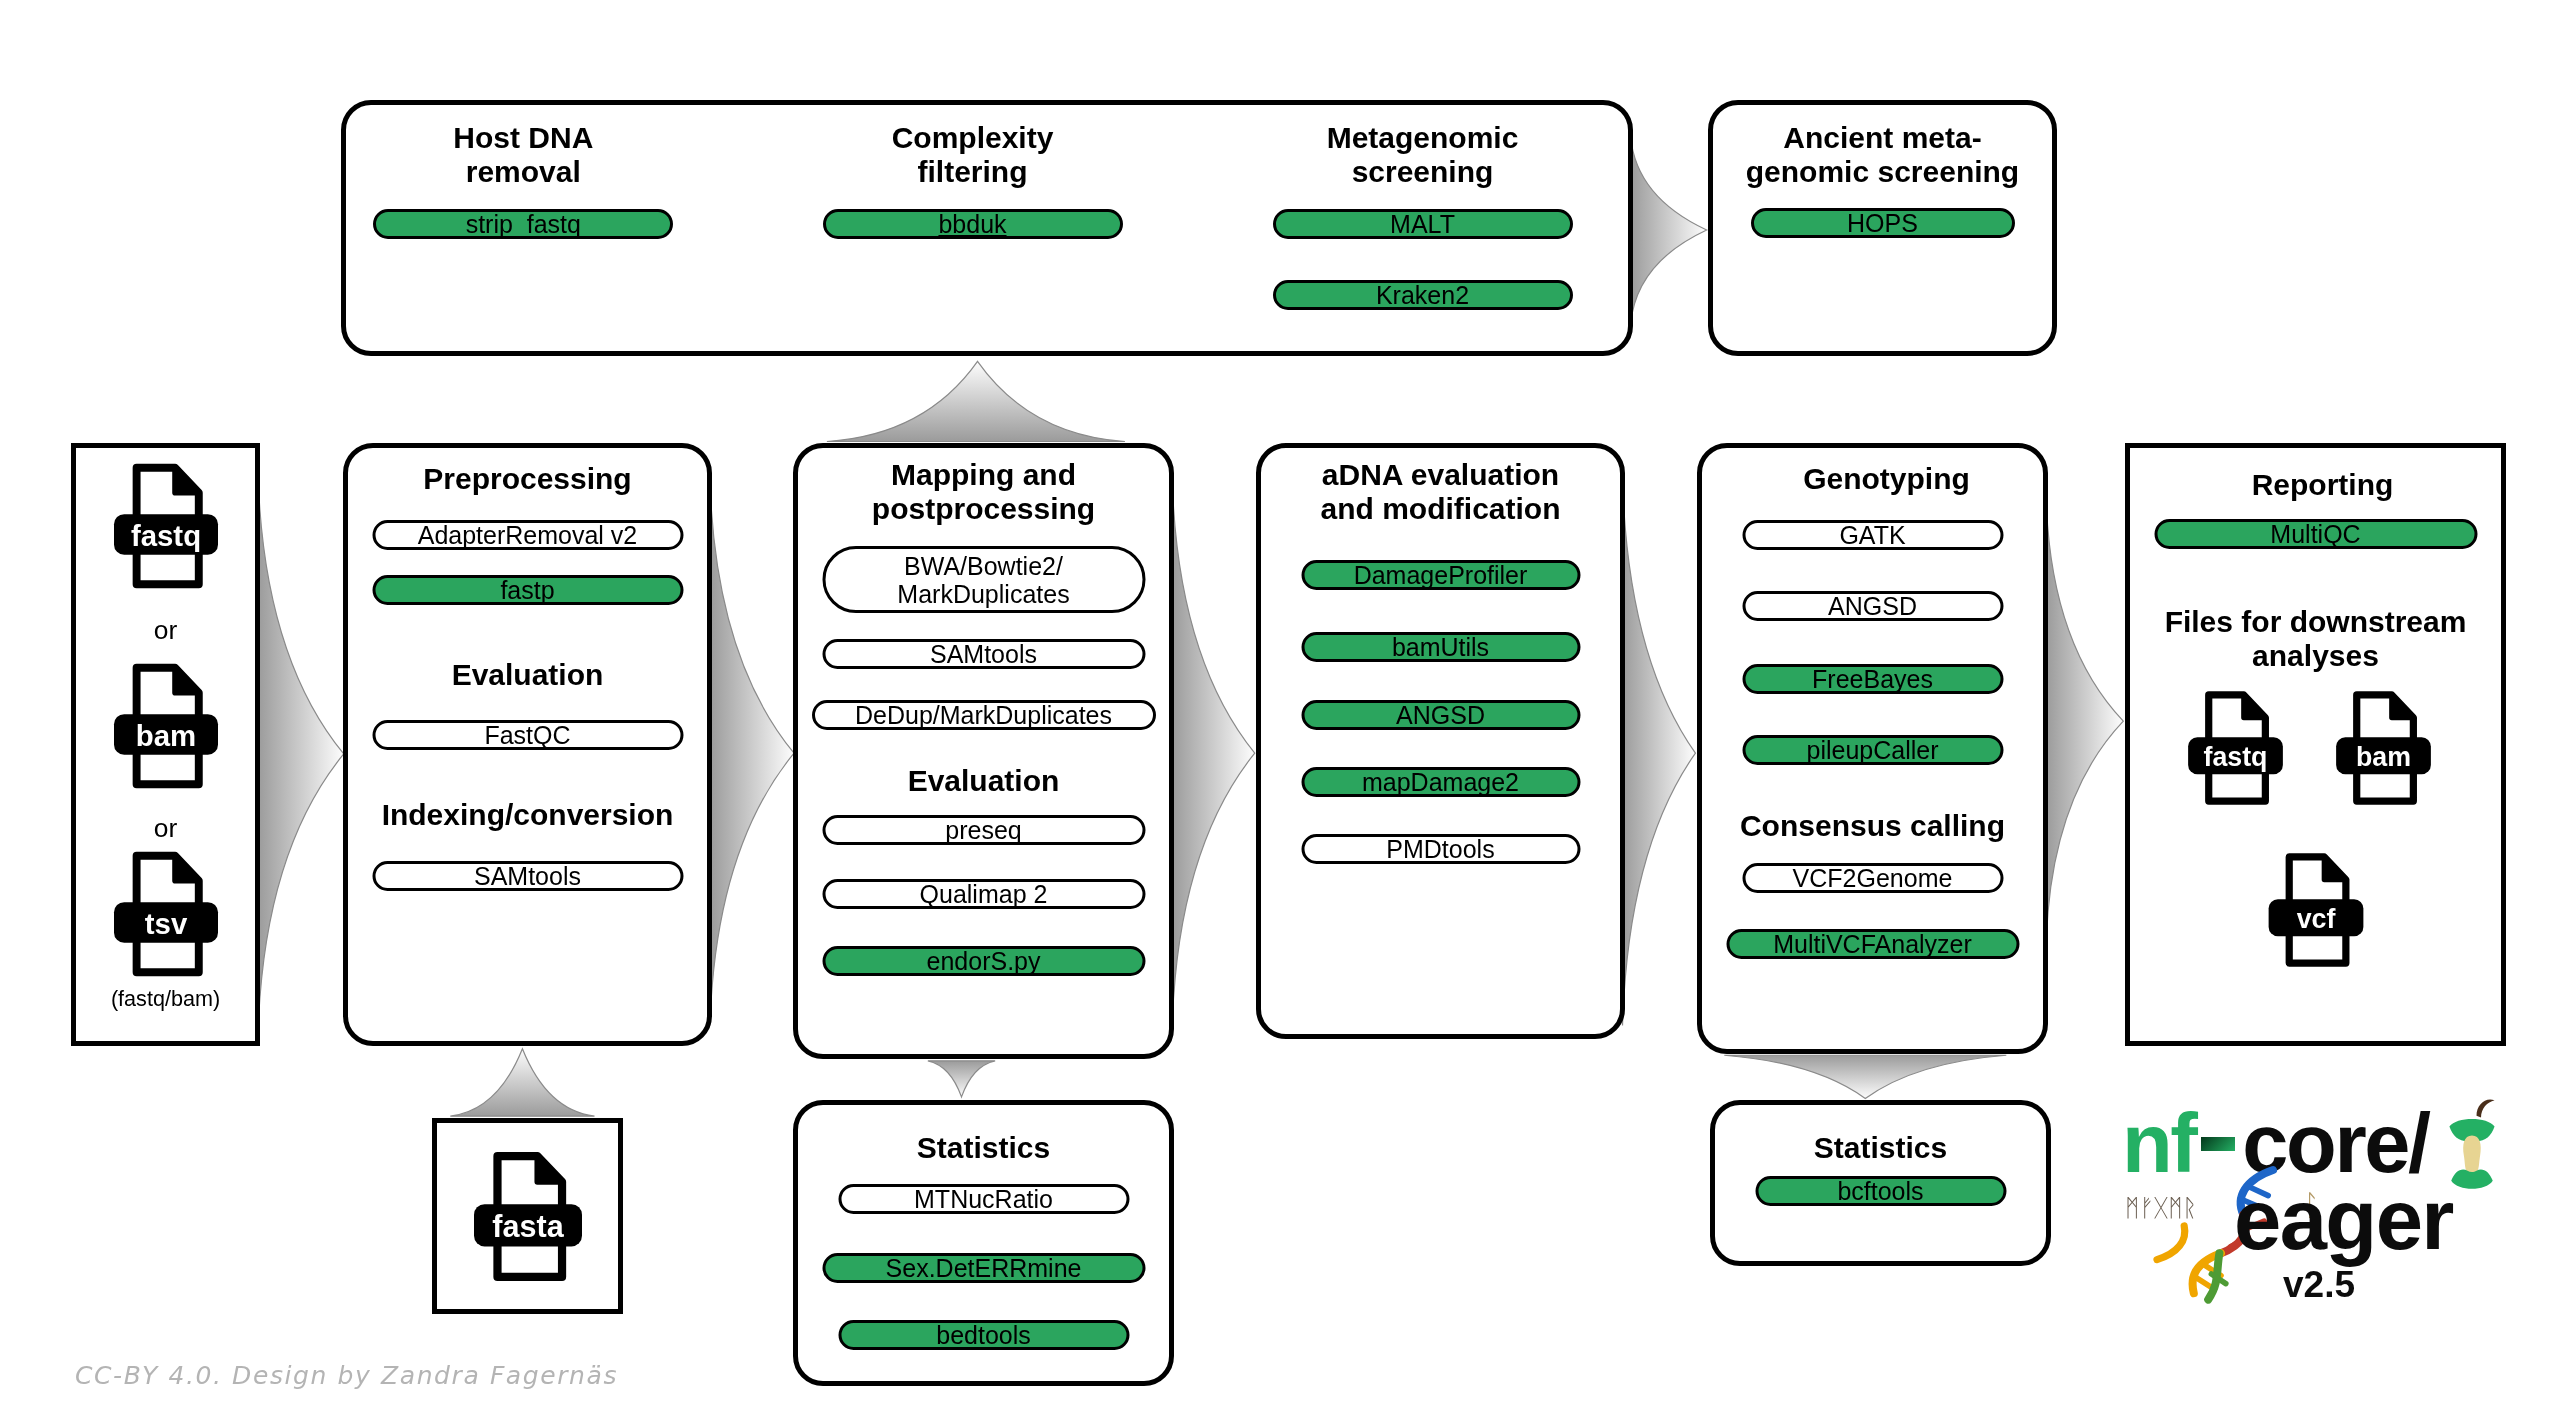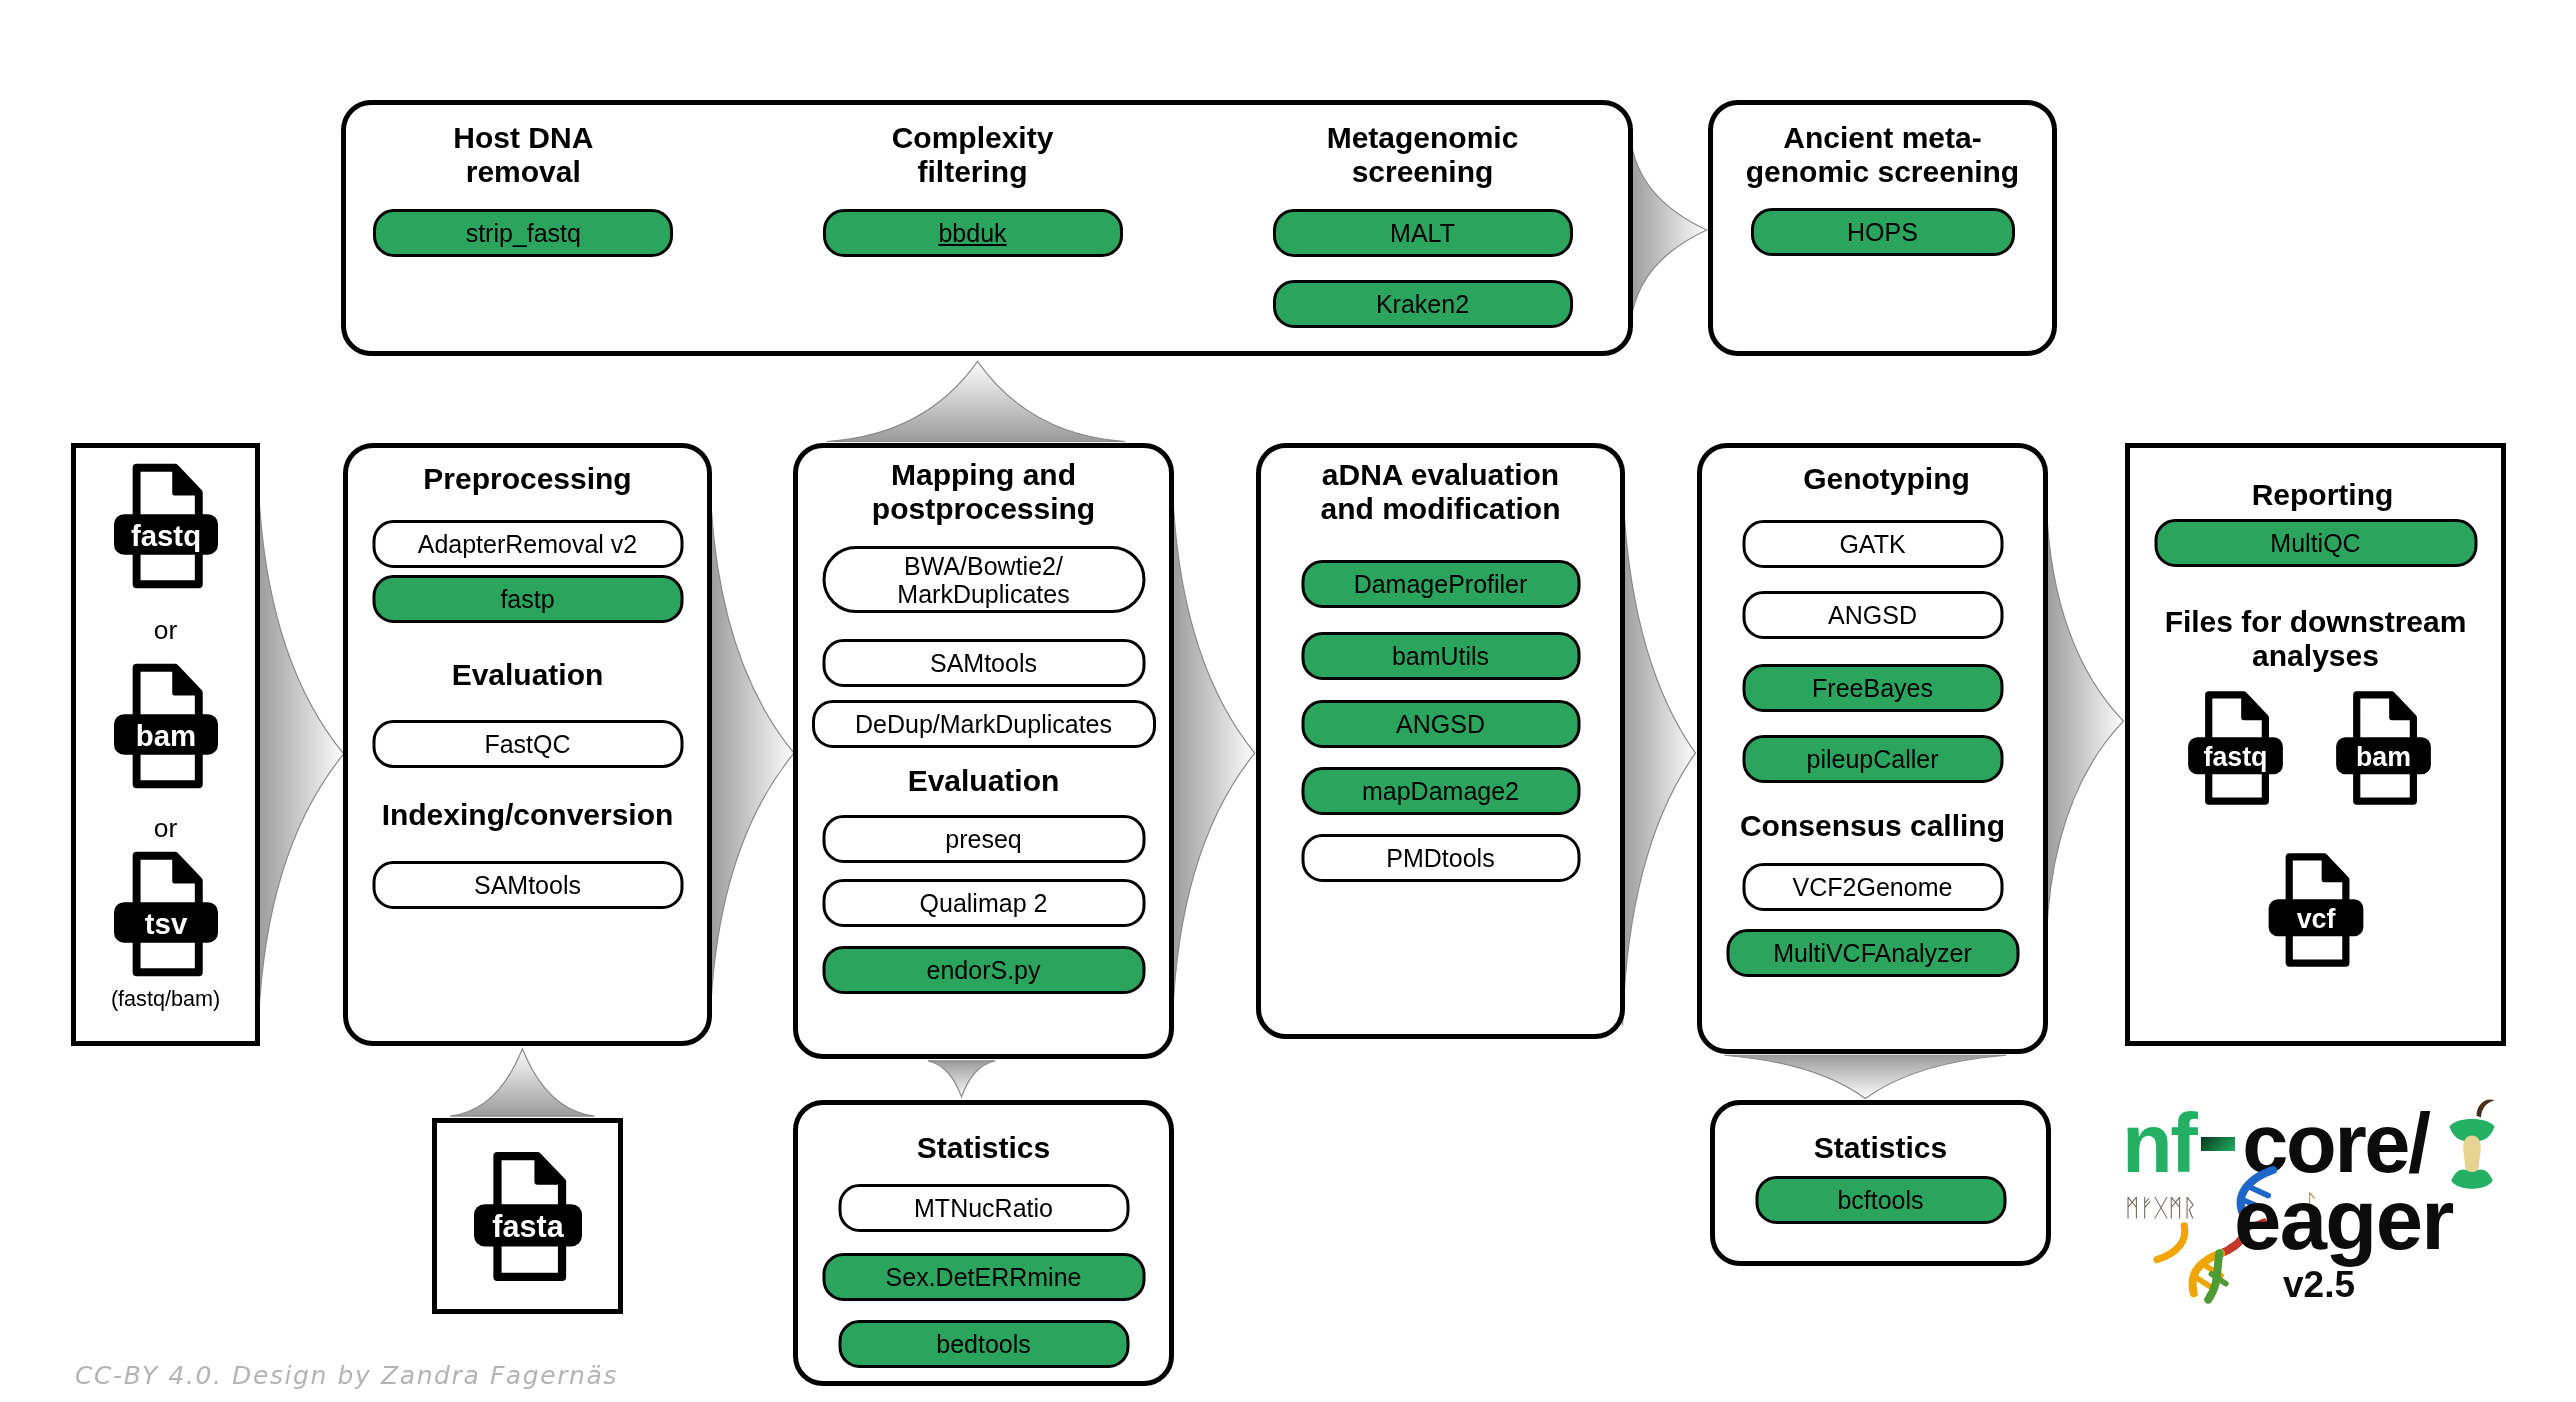--- a/index.html
+++ b/index.html
@@ -14,21 +14,21 @@
   .box {
     position: absolute; background: #fff; border: 5.6px solid #000; z-index: 2;
   }
   .rounded { border-radius: 30px; }
   .title, .heading {
     position: absolute; left: 0; right: 0; text-align: center;
     font-weight: bold; font-size: 30px; line-height: 1.14; color: #000;
   }
   .pill {
     position: absolute; left: 50%; transform: translateX(-50%);
-    height: 48px; border: 3.2px solid #000; border-radius: 21px;
+    height: 30px; border: 3.2px solid #000; border-radius: 21px;
     background: #fff; display: flex; align-items: center; justify-content: center;
     font-size: 25px; white-space: nowrap;
   }
   .pill.green { background: #2BA55E; }
   .pill.tall { height: 67px; border-radius: 35px; flex-direction: column; line-height: 1.12; }
   .wd { width: calc(100% - 80px); }
   .wm { width: calc(100% - 48px); }
   .ww { width: calc(100% - 27px); }
   .w1 { width: 300px; }
   .w2 { width: 264px; }
@@ -242,21 +242,21 @@
   <div class="heading" style="top:361px;">Consensus calling</div>
   <div class="pill wd" style="top:415px;">
     <span>VCF2Genome</span>
   </div>
   <div class="pill green wm" style="top:481px;">
     <span>MultiVCFAnalyzer</span>
   </div>
 </div>
 
 <div class="box" style="left:2125px; top:443px; width:381px; height:603px;">
-  <div class="title" style="top:30px;padding-left:14px;">Reporting</div>
+  <div class="title" style="top:20px;padding-left:14px;">Reporting</div>
   <div class="pill green wm" style="top:71px;">
     <span>MultiQC</span>
   </div>
   <div class="heading" style="top:157px;">
     <div>Files for downstream</div>
     <div>analyses</div>
   </div>
   <div class="file-icon" style="left:54px; top:240px; width:103px; height:120px;">
     <svg viewBox="0 0 100 115">
       <path d="M24 6 H58 L79 28 V109 H24 Z" fill="#fff" stroke="#000" stroke-width="7" stroke-linejoin="round"></path>

